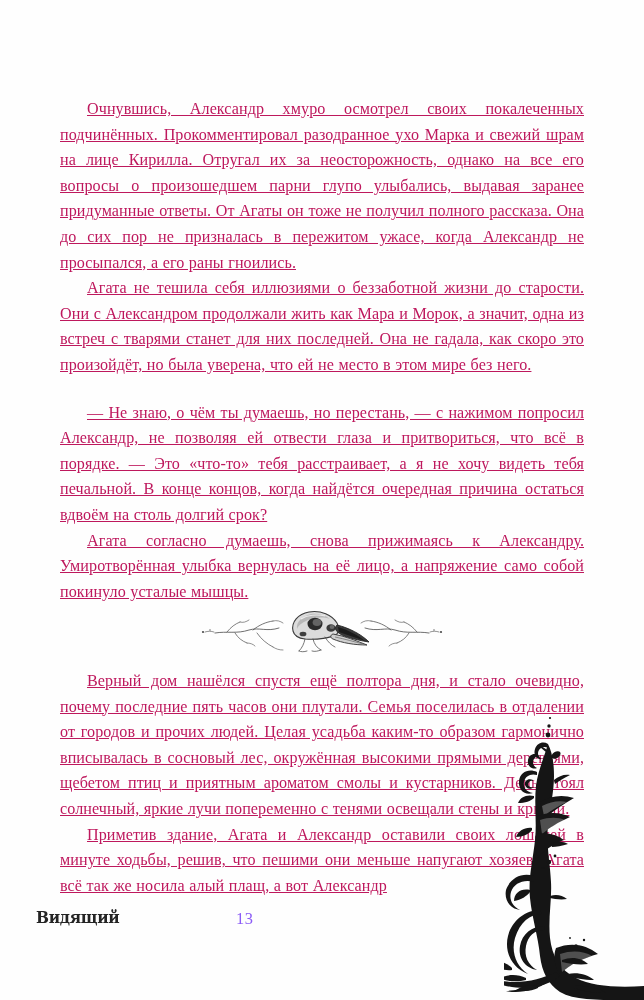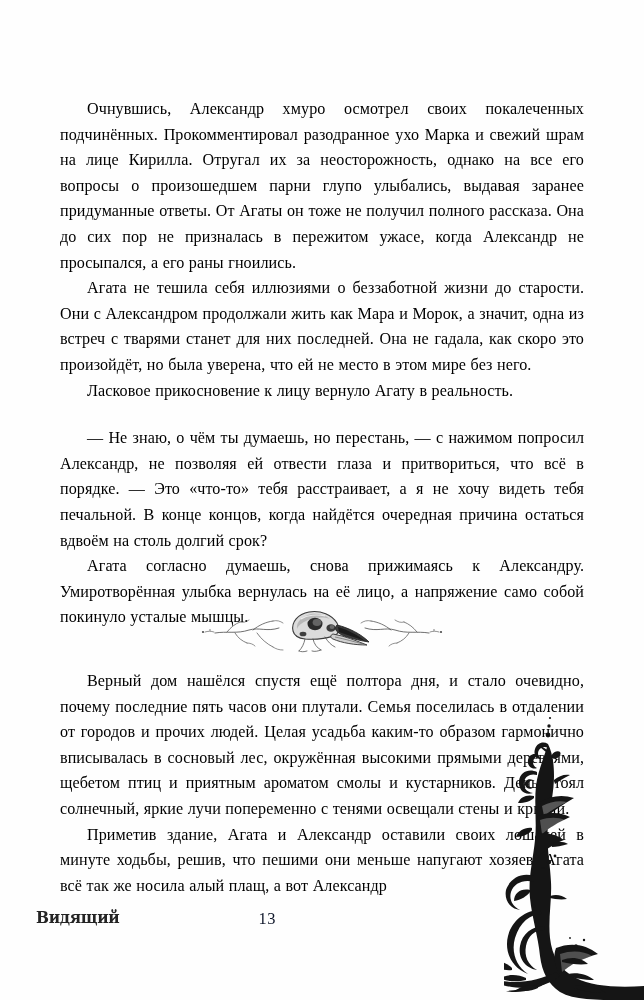--- a/index.html
+++ b/index.html
@@ -35,21 +35,22 @@
 
   .para {
     font-size:16.1px;
     line-height:25.6px;
     text-align:justify;
     text-indent:27px;
     hyphens:manual;
     -webkit-hyphens:manual;
     letter-spacing:0.08px;
     word-spacing:0.4px;
-    color:#000000;
+    color:#be185d;
+    text-decoration:underline;
   }
 
   .para.dialogue { text-indent:27px;margin-top:22px; }
 
   
   #divider {
     position:absolute;
     left:0; right:0;
     top:600px;
     height:58px;
@@ -96,36 +97,35 @@
     letter-spacing:-0.3px;
     color:#242424;
     transform:scale(1.0,1.12);
     transform-origin:left center;
   }
   #page-number {
     position:absolute;
     left:200px;
     top:3px;
     width:40px;
-    text-align:right;
+    text-align:left;
     font-family:"Liberation Serif", serif;
     font-size:16.4px;
-    color:#0f172a;
+    color:#8b5cf6;
     letter-spacing:0.5px;
   }
 </style>
 </head>
 <body>
 
 <div id="page">
 
   <div id="text-block">
     <p class="para">Очнувшись, Александр хмуро осмотрел своих покалеченных подчинённых. Прокомментировал разодранное ухо Марка и свежий шрам на лице Кирилла. Отругал их за неосторожность, однако на все его вопросы о произошедшем парни глупо улыбались, выдавая заранее придуманные ответы. От Агаты он тоже не получил полного рассказа. Она до сих пор не призналась в пережитом ужасе, когда Александр не просыпался, а его раны гноились.</p>
     <p class="para">Агата не тешила себя иллюзиями о беззаботной жизни до старости. Они с Александром продолжали жить как Мара и Морок, а значит, одна из встреч с тварями станет для них последней. Она не гадала, как скоро это произойдёт, но была уверена, что ей не место в этом мире без него.</p>
-    <p class="para">Ласковое прикосновение к лицу вернуло Агату в реальность.</p>
     <p class="para dialogue">— Не знаю, о чём ты думаешь, но перестань, — с нажимом попросил Александр, не позволяя ей отвести глаза и притвориться, что всё в порядке. — Это «что-то» тебя расстраивает, а я не хочу видеть тебя печальной. В конце концов, когда найдётся очередная причина остаться вдвоём на столь долгий срок?</p>
     <p class="para">Агата согласно думаешь, снова прижимаясь к Александру. Умиротворённая улыбка вернулась на её лицо, а напряжение само собой покинуло усталые мышцы.</p>
   </div>
 
   <div id="divider">
     <svg width="250" height="52" viewBox="0 0 250 52">
       <g stroke="#4a4a4a" fill="none" stroke-linecap="round">
 
         <path d="M18 30 C30 28 40 31 52 27 C62 24 70 29 82 25" stroke-width="0.8"></path>
         <path d="M30 29 C34 24 38 21 43 19" stroke-width="0.7"></path>

